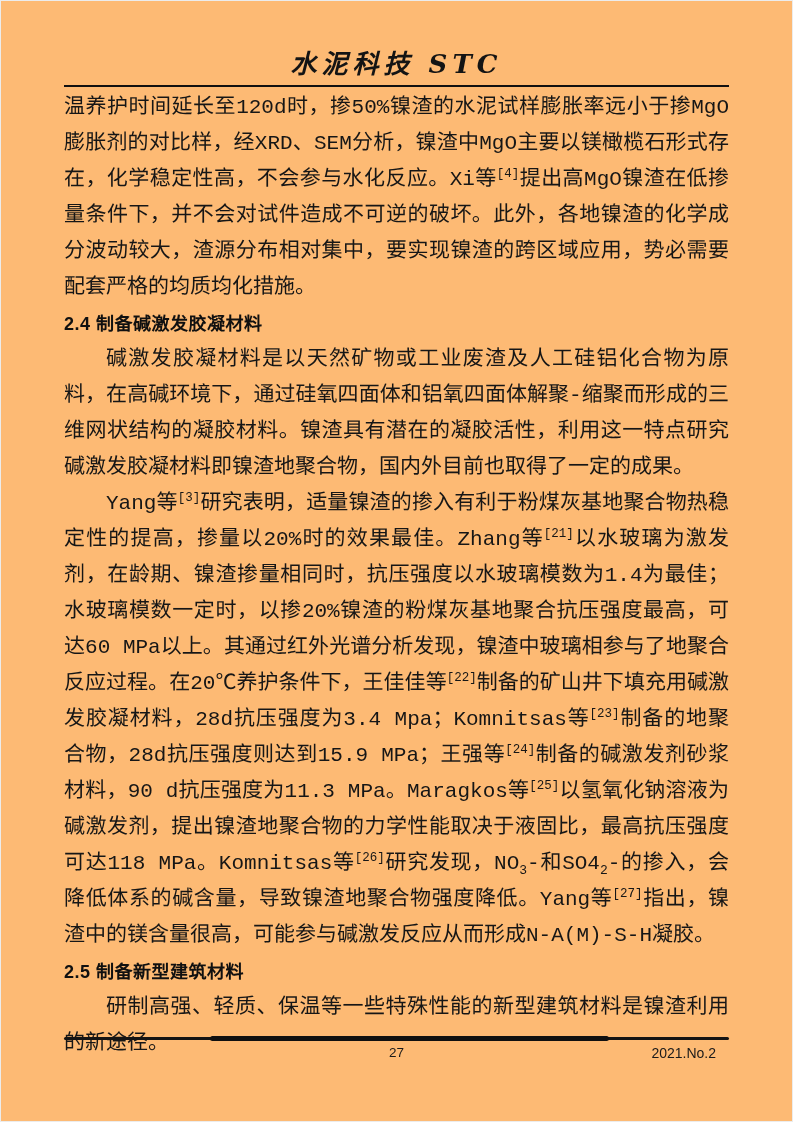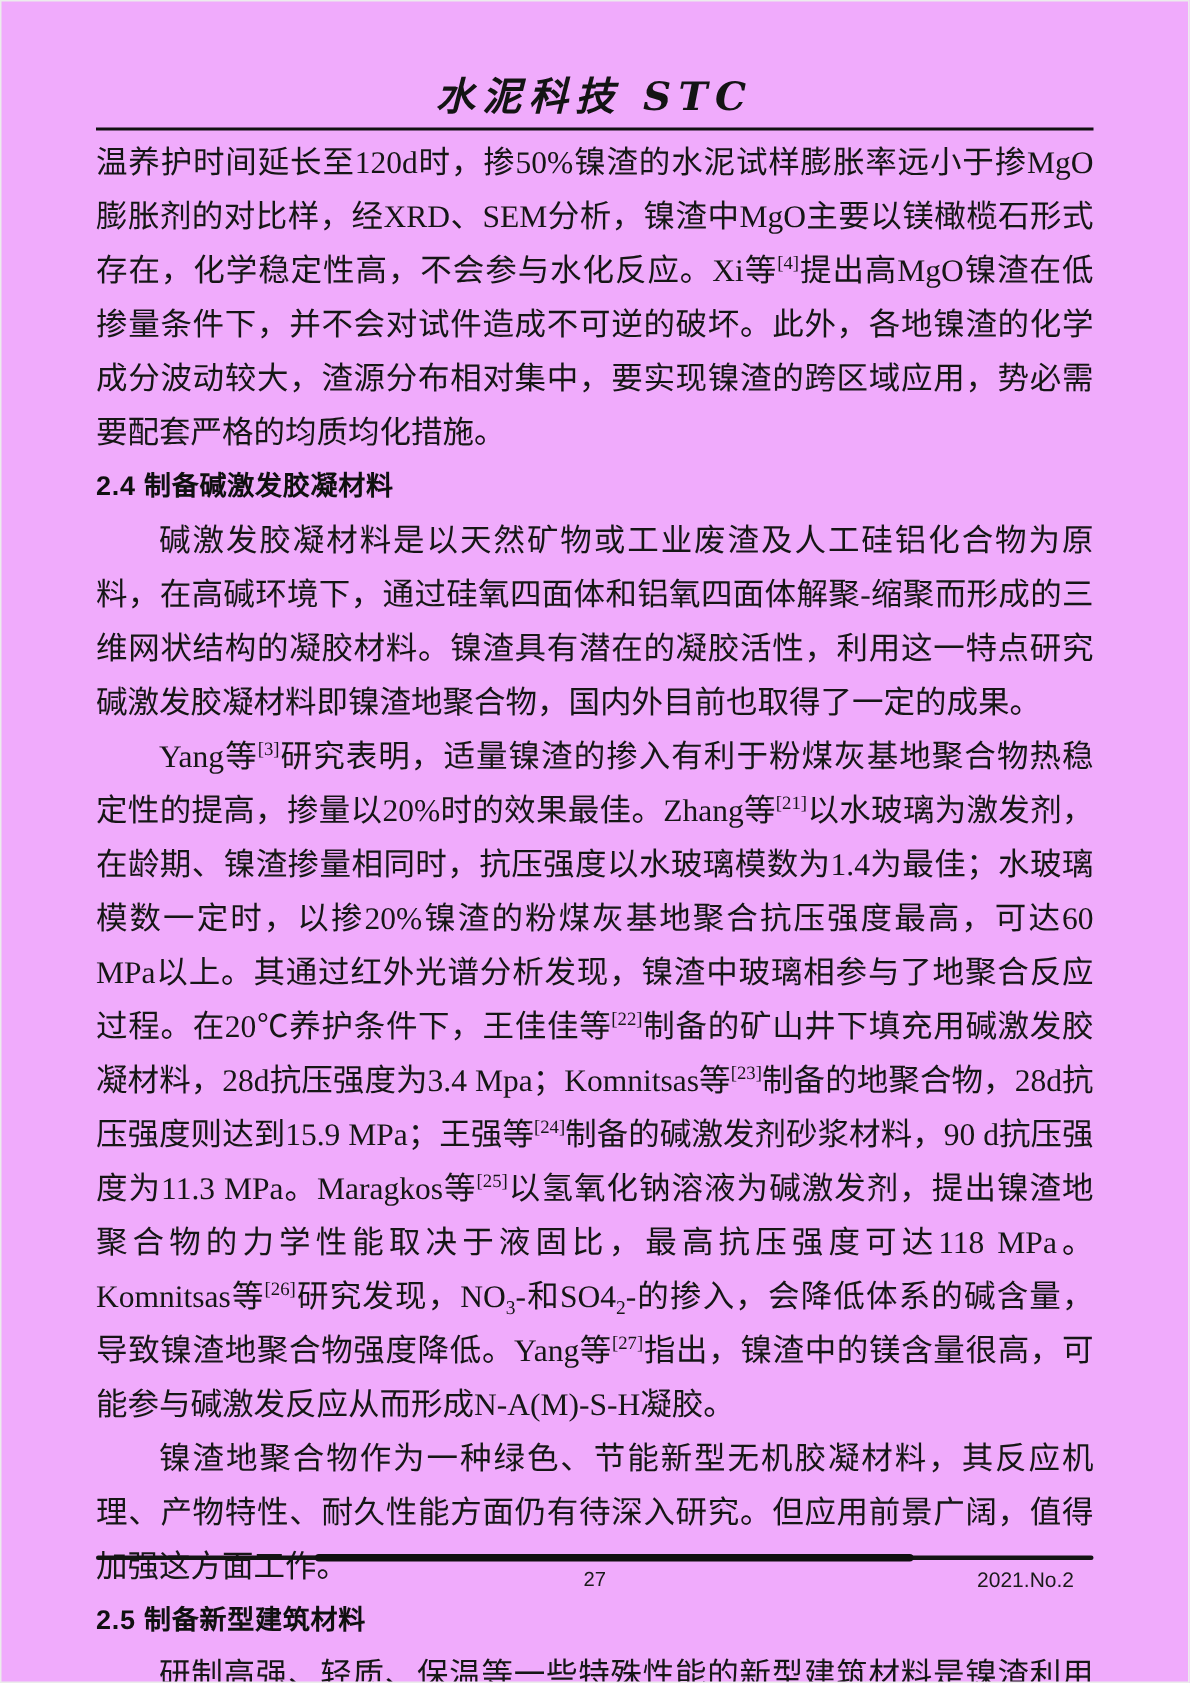--- a/index.html
+++ b/index.html
@@ -4,21 +4,21 @@
 <style>
   * { margin: 0; padding: 0; box-sizing: border-box; }
   html, body { background: #f3f3f3; }
   body {
     width: 793px; height: 1122px;
     font-family: "Liberation Serif", serif;
   }
   .page {
     position: relative;
     width: 793px; height: 1122px;
-    background: #f0abfc;
+    background: #fdba74;
     border: 1px solid #ececec;
     overflow: hidden;
     color: #161616;
   }
   .masthead {
     position: absolute;
     top: 42px; left: 63px; right: 63px;
     text-align: center;
     font-family: "DejaVu Serif", serif;
     font-style: italic;
@@ -35,21 +35,21 @@
     border-top: 2.5px solid #111111;
   }
   .article {
     position: absolute;
     top: 89px; left: 63px; right: 63px;
     font-size: 21px;
     line-height: 36px;
     text-align: justify;
     color: #161616;
   }
-  .para { text-align: justify; }
+  .para { text-align: justify; font-family: Liberation Mono, monospace; }
   .para.indent { text-indent: 2em; }
   .section-heading {
     font-family: "Liberation Sans", sans-serif;
     font-weight: 700;
     font-size: 18px;
     line-height: 36px;
     letter-spacing: 0.5px;
     color: #101010;
   }
   sup.ref {
@@ -100,21 +100,20 @@
 
   <div class="masthead">水泥科技 STC</div>
 
   <div class="head-rule"></div>
 
   <div class="article">
       <p class="para">温养护时间延长至120d时，掺50%镍渣的水泥试样膨胀率远小于掺MgO膨胀剂的对比样，经XRD、SEM分析，镍渣中MgO主要以镁橄榄石形式存在，化学稳定性高，不会参与水化反应。Xi等<sup class="ref">[4]</sup>提出高MgO镍渣在低掺量条件下，并不会对试件造成不可逆的破坏。此外，各地镍渣的化学成分波动较大，渣源分布相对集中，要实现镍渣的跨区域应用，势必需要配套严格的均质均化措施。</p>
       <h2 class="section-heading">2.4 制备碱激发胶凝材料</h2>
       <p class="para indent">碱激发胶凝材料是以天然矿物或工业废渣及人工硅铝化合物为原料，在高碱环境下，通过硅氧四面体和铝氧四面体解聚-缩聚而形成的三维网状结构的凝胶材料。镍渣具有潜在的凝胶活性，利用这一特点研究碱激发胶凝材料即镍渣地聚合物，国内外目前也取得了一定的成果。</p>
       <p class="para indent">Yang等<sup class="ref">[3]</sup>研究表明，适量镍渣的掺入有利于粉煤灰基地聚合物热稳定性的提高，掺量以20%时的效果最佳。Zhang等<sup class="ref">[21]</sup>以水玻璃为激发剂，在龄期、镍渣掺量相同时，抗压强度以水玻璃模数为1.4为最佳；水玻璃模数一定时，以掺20%镍渣的粉煤灰基地聚合抗压强度最高，可达60 MPa以上。其通过红外光谱分析发现，镍渣中玻璃相参与了地聚合反应过程。在20℃养护条件下，王佳佳等<sup class="ref">[22]</sup>制备的矿山井下填充用碱激发胶凝材料，28d抗压强度为3.4 Mpa；Komnitsas等<sup class="ref">[23]</sup>制备的地聚合物，28d抗压强度则达到15.9 MPa；王强等<sup class="ref">[24]</sup>制备的碱激发剂砂浆材料，90 d抗压强度为11.3 MPa。Maragkos等<sup class="ref">[25]</sup>以氢氧化钠溶液为碱激发剂，提出镍渣地聚合物的力学性能取决于液固比，最高抗压强度可达118 MPa。Komnitsas等<sup class="ref">[26]</sup>研究发现，NO<sub class="chem">3</sub>-和SO4<sub class="chem">2</sub>-的掺入，会降低体系的碱含量，导致镍渣地聚合物强度降低。Yang等<sup class="ref">[27]</sup>指出，镍渣中的镁含量很高，可能参与碱激发反应从而形成N-A(M)-S-H凝胶。</p>
-      <p class="para indent">镍渣地聚合物作为一种绿色、节能新型无机胶凝材料，其反应机理、产物特性、耐久性能方面仍有待深入研究。但应用前景广阔，值得加强这方面工作。</p>
       <h2 class="section-heading">2.5 制备新型建筑材料</h2>
       <p class="para indent">研制高强、轻质、保温等一些特殊性能的新型建筑材料是镍渣利用的新途径。</p>
     </div>
 
   <div class="foot-rule"></div>
 
   <div class="page-number">27</div>
 
   <div class="issue-number">2021.No.2</div>
 

